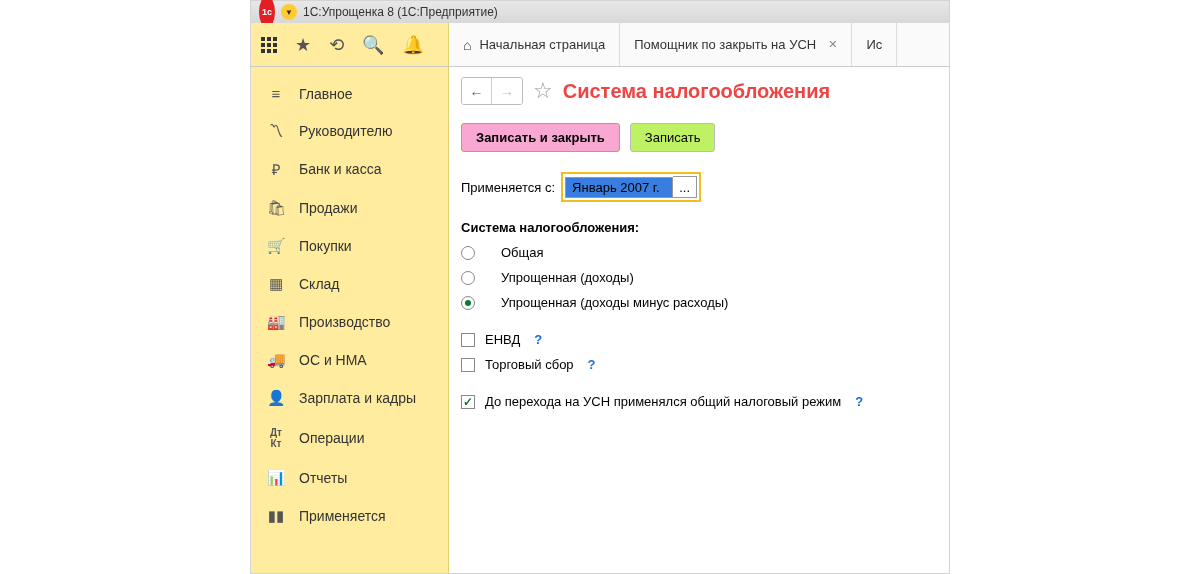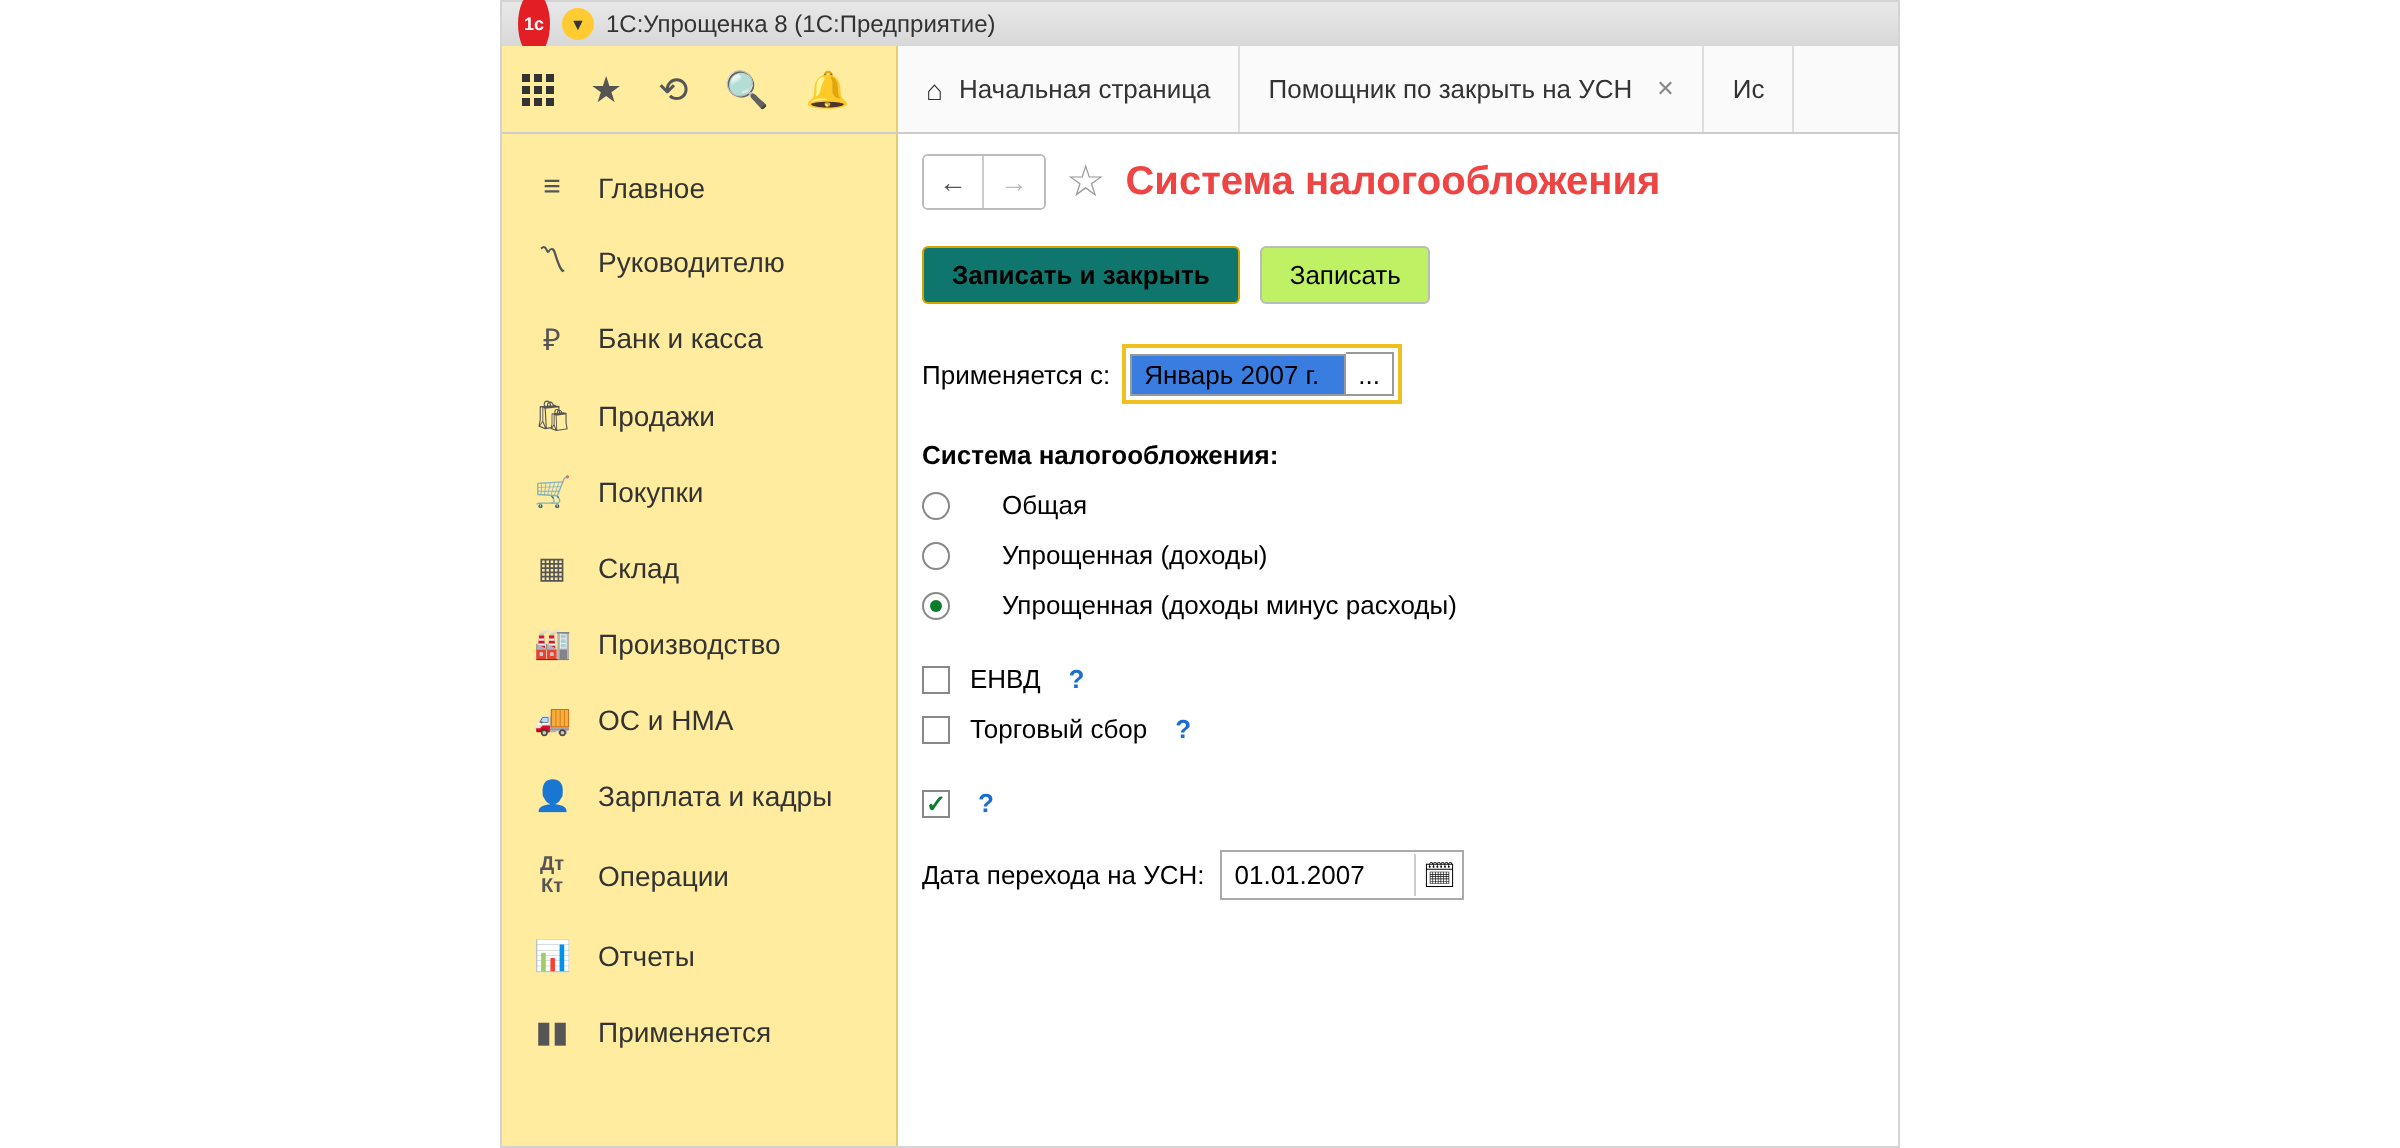--- a/index.html
+++ b/index.html
@@ -33,21 +33,21 @@
   .page-head { display:flex; align-items:center; gap:10px; margin-bottom:18px; }
   .nav-arrows { display:flex; border:1px solid #bbb; border-radius:3px; overflow:hidden; }
   .nav-arrows button { width:30px; height:26px; background:#fff; border:none; cursor:pointer; font-size:14px; color:#555; }
   .nav-arrows button:first-child { border-right:1px solid #ccc; }
   .nav-arrows button:last-child { color:#bbb; }
   .star-o { font-size:22px; color:#999; }
   .page-title { font-size:20px; font-weight:bold; color:#ef4444; }
   
   .action-row { display:flex; gap:10px; margin-bottom:20px; }
   .btn { padding:6px 14px; border:1px solid #bbb; background:#bef264; border-radius:3px; font-size:13px; cursor:pointer; }
-  .btn.primary { background:#0f766e; border-color:#d4a500; font-weight:bold; }
+  .btn.primary { background:#f9a8d4; border-color:#d4a500; font-weight:bold; }
   
   .field-row { display:flex; align-items:center; gap:6px; margin-bottom:18px; font-size:13px; }
   .date-select-wrap { display:flex; align-items:center; border:2px solid #f0c020; padding:2px; }
   .date-select { padding:2px 6px; background:#3a7de0; color:#000000; font-size:13px; border:1px solid #999; width:108px; }
   .date-dots { width:24px; height:22px; border:1px solid #999; border-left:none; background:#fff; text-align:center; font-size:13px; cursor:pointer; display:flex;align-items:center;justify-content:center; }
   
   .grp-label { font-size:13px; margin-bottom:10px;font-weight:bold; }
   .radio-row { display:flex; align-items:center; gap:26px; margin-bottom:10px; font-size:13px; cursor:pointer; }
   .radio { width:14px; height:14px; border:1px solid #888; border-radius:50%; display:flex; align-items:center; justify-content:center; }
   .radio.checked::after { content:""; width:6px; height:6px; background:#0a7d2c; border-radius:50%; }
@@ -212,28 +212,22 @@
       <div class="check-row">
         <span class="cbox"></span>
         <span>Торговый сбор</span>
         <span class="help-q">?</span>
       </div>
 
       <div class="spacer-sm"></div>
 
       <div class="check-row">
         <span class="cbox checked">✓</span>
+        <span>До перехода на УСН применялся общий налоговый режим</span>
         <span class="help-q">?</span>
       </div>
 
-      <div class="date-input-row">
-        <span>Дата перехода на УСН:</span>
-        <span class="date-box">
-          <input value="01.01.2007" style="">
-          <span class="cal">🗓</span>
-        </span>
-      </div>
 
     </div>
 
   </div>
 
 </div>
 
 </body></html>

